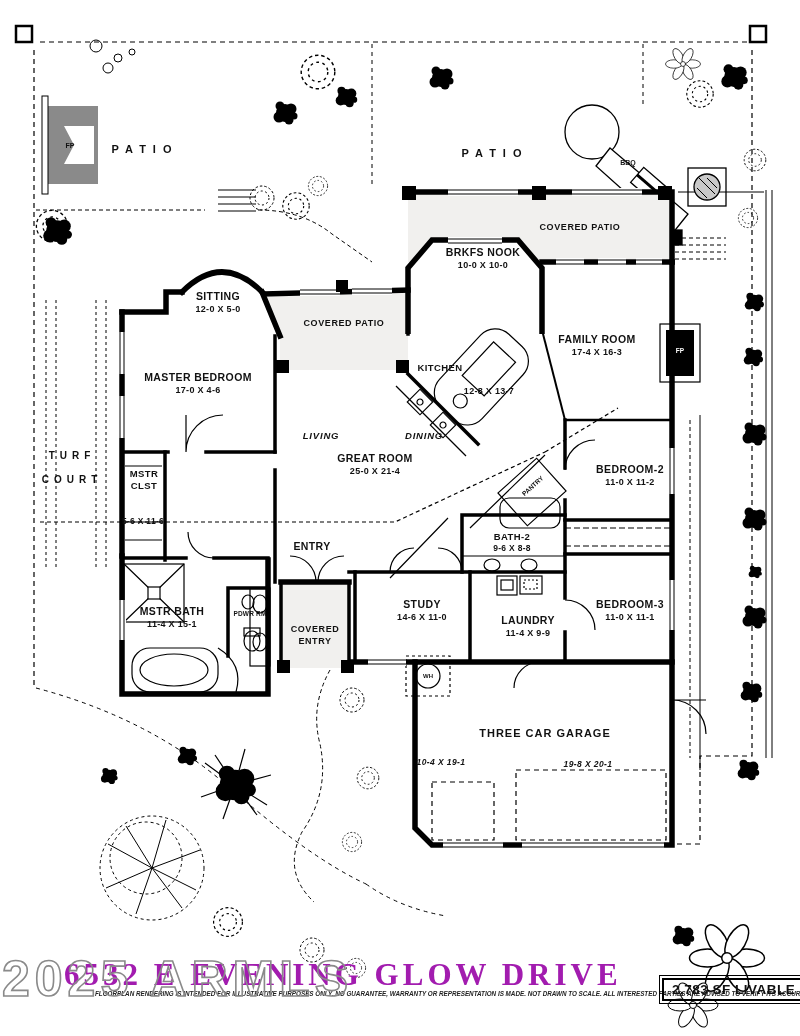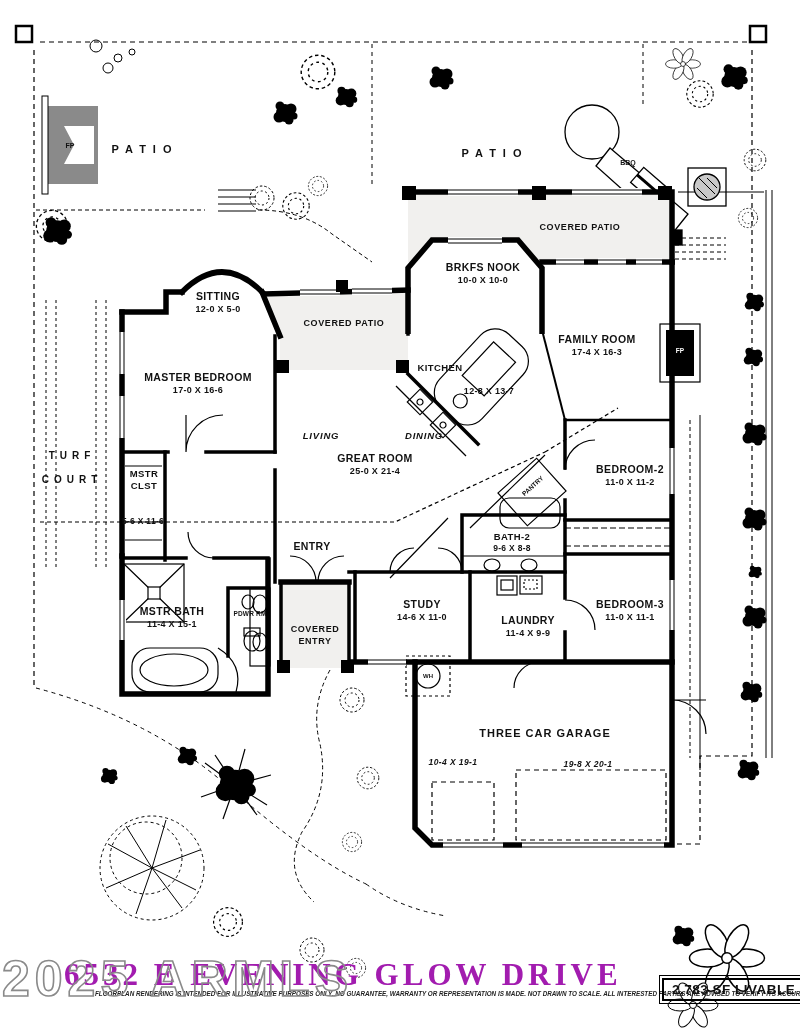--- a/index.html
+++ b/index.html
@@ -319,32 +319,32 @@
     <rect x="336" y="280" width="12" height="12"></rect>
   </g>
 </svg>
 
 <div class="lbl patio" style="left:70px;top:142px;width:150px;">PATIO</div>
 <div class="lbl patio" style="left:420px;top:146px;width:150px;">PATIO</div>
 <div class="lbl fp-out" style="left:58px;top:141px;width:24px;">FP</div>
 <div class="lbl bbq" style="left:608px;top:158px;width:40px;">BBQ</div>
 <div class="lbl cov" style="left:515px;top:222px;width:130px;">COVERED PATIO</div>
 
-<div class="lbl" style="left:423px;top:261px;width:120px;">
+<div class="lbl" style="left:423px;top:246px;width:120px;">
   <span class="name">BRKFS NOOK</span>
   <span class="dims">10-0 X 10-0</span>
 </div>
 <div class="lbl" style="left:158px;top:290px;width:120px;">
   <span class="name">SITTING</span>
   <span class="dims">12-0 X 5-0</span>
 </div>
 <div class="lbl cov" style="left:281px;top:318px;width:126px;">COVERED PATIO</div>
 <div class="lbl" style="left:118px;top:371px;width:160px;">
   <span class="name">MASTER BEDROOM</span>
-  <span class="dims">17-0  X  16-6</span>
+  <span class="dims">17-0  X  4-6</span>
 </div>
 <div class="lbl" style="left:517px;top:333px;width:160px;">
   <span class="name">FAMILY ROOM</span>
   <span class="dims">17-4  X  16-3</span>
 </div>
 <div class="lbl fp-fam" style="left:669px;top:347px;width:22px;z-index:11;">FP</div>
 <div class="lbl" style="left:408px;top:362px;width:64px;">
   <span class="name" style="font-size:9.5px">KITCHEN</span>
 </div>
 <div class="lbl" style="left:447px;top:386px;width:84px;">
@@ -396,21 +396,21 @@
   <span class="dims">11-4 X 9-9</span>
 </div>
 <div class="lbl" style="left:570px;top:598px;width:120px;">
   <span class="name">BEDROOM-3</span>
   <span class="dims">11-0  X  11-1</span>
 </div>
 <div class="lbl wh" style="left:419px;top:673px;width:18px;">WH</div>
 <div class="lbl" style="left:445px;top:726px;width:200px;">
   <span class="name" style="font-size:11px;letter-spacing:1px">THREE CAR GARAGE</span>
 </div>
-<div class="lbl bayital" style="left:408px;top:757px;width:90px;">10-4 X 19-1</div>
+<div class="lbl bayital" style="left:396px;top:757px;width:90px;">10-4 X 19-1</div>
 <div class="lbl bayital" style="left:533px;top:759px;width:110px;">19-8 X 20-1</div>
 
 <div class="address">6532 E EVENING GLOW DRIVE</div>
 <div class="watermark">2025 ARMLS</div>
 <div class="disclaimer">FLOORPLAN RENDERING IS INTENDED FOR ILLUSTRATIVE PURPOSES ONLY.  NO GUARANTEE, WARRANTY OR REPRESENTATION IS MADE.  NOT DRAWN TO SCALE.  ALL INTERESTED PARTIES ARE ADVISED TO VERIFY ITS ACCURACY AND COMPLETENESS.  APR. 2025</div>
 <div class="badge">
   <div class="badge-inner">2,783 SF LIVABLE</div>
 </div>
 
 </div>

